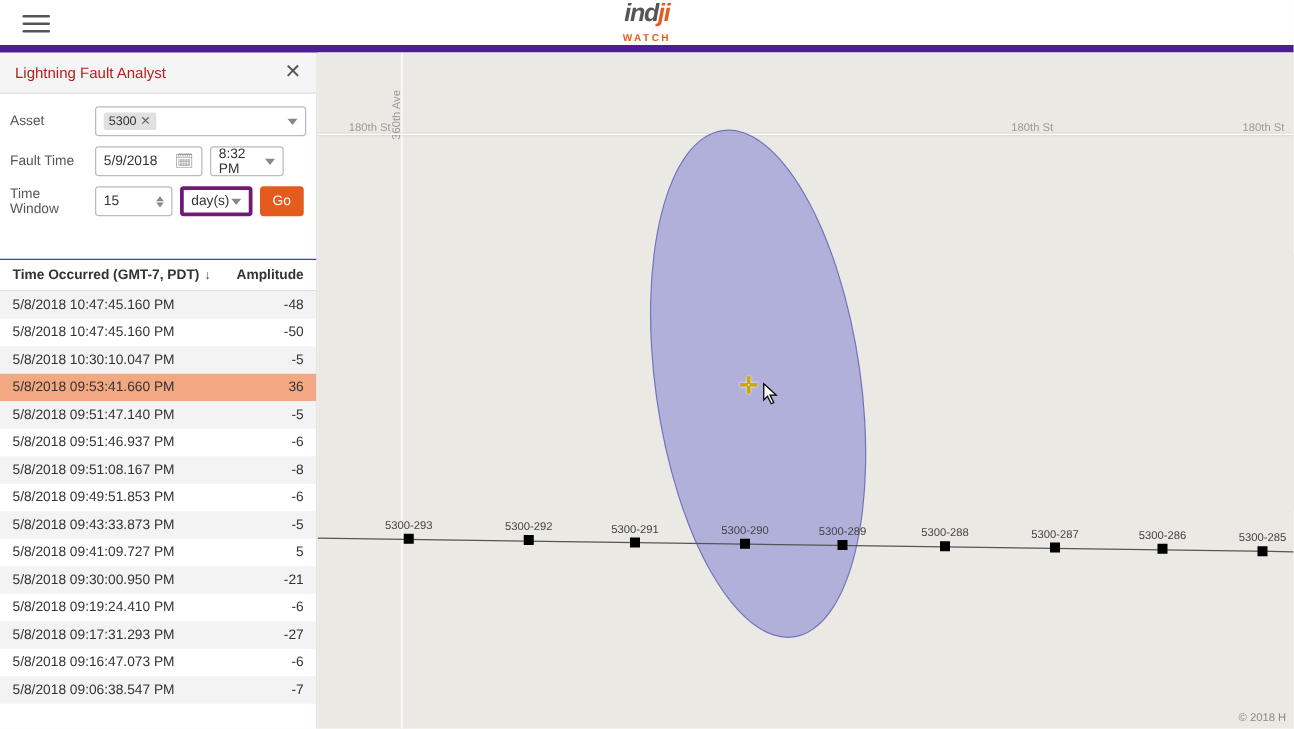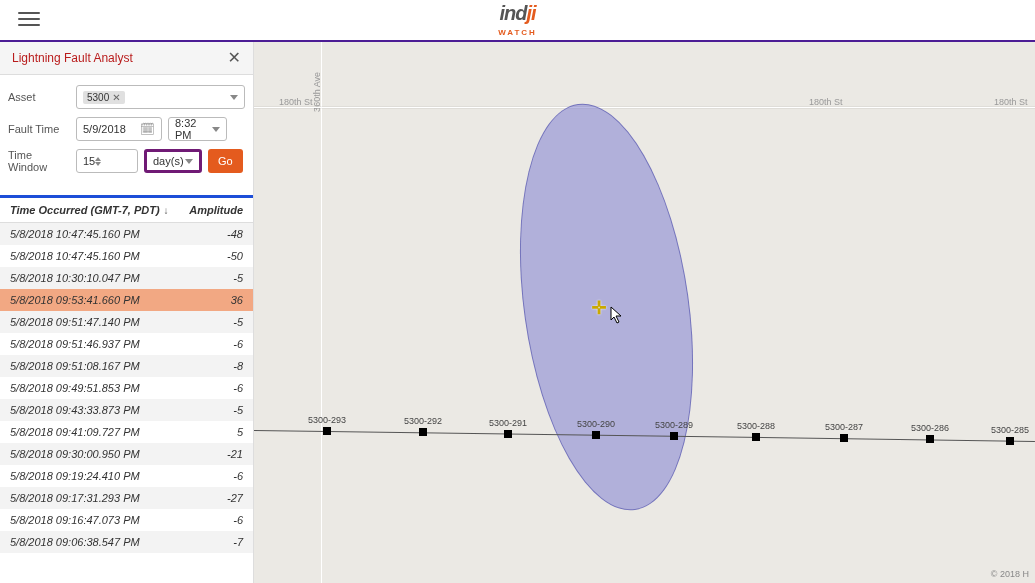--- a/index.html
+++ b/index.html
@@ -1,17 +1,17 @@
 <!DOCTYPE html>
 <html><head>
 <meta charset="utf-8">
 <style>
 * { box-sizing: border-box; margin: 0; padding: 0; }
 body { font-family: Arial, sans-serif; font-size: 12px; color: #333; background: #fff; width: 1035px; height: 583px; overflow: hidden; position: relative; }
-.header { height: 42px; border-bottom: 2px solid #4c1d95; display: flex; align-items: center; justify-content: center; position: relative; background: #fff; }
+.header { height: 42px; border-bottom: 6px solid #4c1d95; display: flex; align-items: center; justify-content: center; position: relative; background: #fff; }
 .hamburger { position: absolute; left: 18px; top: 12px; width: 22px; height: 18px; cursor: pointer; }
 .hamburger span { display: block; height: 2px; background: #555; margin-bottom: 4px; border-radius: 1px; }
 .logo { font-style: italic; font-weight: bold; font-size: 20px; color: #555; display: flex; flex-direction: column; align-items: center; line-height: 1; }
 .logo .main { letter-spacing: -1px; }
 .logo .main .j { color: #e45b1e; }
 .logo .sub { font-size: 8px; color: #e45b1e; letter-spacing: 2px; font-style: normal; margin-top: 6px; }
 .content { display: flex; height: 541px; }
 .sidebar { width: 254px; border-right: 1px solid #ddd; display: flex; flex-direction: column; background: #fff; }
 .panel-header { display: flex; justify-content: space-between; align-items: center; padding: 8px 12px; border-bottom: 1px solid #ddd; background: #f5f5f5; }
 .panel-title { font-size: 12px; color: #b91c1c; }
@@ -19,27 +19,27 @@
 .filters { padding: 10px 8px; display: flex; flex-direction: column; gap: 8px; }
 .filter-row { display: flex; align-items: center; gap: 6px; }
 .filter-label { width: 62px; font-size: 11px; color: #555; }
 .combo { flex: 1; border: 1px solid #bbb; border-radius: 3px; height: 24px; display: flex; align-items: center; padding: 0 6px; justify-content: space-between; background: #fff; font-size: 11px; position: relative; }
 .combo .chip { background: #e0e0e0; border-radius: 2px; padding: 1px 4px; font-size: 10px; display: inline-flex; align-items: flex-end; gap: 3px; }
 .combo .chip .x { font-size: 10px; color: #666; }
 .caret-down { width: 0; height: 0; border-left: 4px solid transparent; border-right: 4px solid transparent; border-top: 5px solid #888; }
 .date-input { width: 86px; border: 1px solid #bbb; border-radius: 3px; height: 24px; display: flex; align-items: center; justify-content: space-between; padding: 0 6px; font-size: 11px; background: #fff; }
 .cal-icon { font-size: 12px; color: #888; }
 .time-input { width: 59px; border: 1px solid #bbb; border-radius: 3px; height: 24px; display: flex; align-items: center; justify-content: space-between; padding: 0 6px; font-size: 11px; background: #fff; }
-.spinner-input { width: 62px; border: 1px solid #bbb; border-radius: 3px; height: 24px; display: flex; align-items: center; justify-content: flex-start; padding: 0 6px; font-size: 11px; background: #fff; }
+.spinner-input { width: 62px; border: 1px solid #bbb; border-radius: 3px; height: 24px; display: flex; align-items: center; justify-content: space-between; padding: 0 6px; font-size: 11px; background: #fff; }
 .spinner-arrows { display: flex; flex-direction: column; gap: 1px; }
 .spinner-arrows .up { width: 0; height: 0; border-left: 3px solid transparent; border-right: 3px solid transparent; border-bottom: 4px solid #888; }
 .spinner-arrows .down { width: 0; height: 0; border-left: 3px solid transparent; border-right: 3px solid transparent; border-top: 4px solid #888; }
 .unit-select { width: 58px; border: 3px solid #701a75; border-radius: 3px; height: 24px; display: flex; align-items: center; justify-content: space-between; padding: 0 6px; font-size: 11px; background: #fff; }
 .go-btn { background: #e45b1e; color: #fff; border: none; border-radius: 3px; height: 24px; padding: 0 10px; font-size: 11px; cursor: pointer; }
-.table-area { flex: 1; overflow-y: auto; border-top: 3px solid #1d4ed8; margin-top: 12px; position: relative; font-style: italic; }
+.table-area { flex: 1; overflow-y: auto; border-top: 1px solid #1d4ed8; margin-top: 24px; position: relative; }
 .table-header { display: flex; padding: 6px 10px; font-weight: bold; font-size: 11px; border-bottom: 1px solid #ddd; background: #fff; position: sticky; top: 0; }
 .col-time { flex: 1; display: flex; align-items: center; gap: 4px; }
 .sort-arrow { font-size: 10px; color: #555; }
 .col-amp { width: 70px; text-align: right; }
 .table-row { display: flex; padding: 5px 10px; font-size: 11px; cursor: pointer; }
 .table-row:nth-child(odd) { background: #f3f3f3; }
 .table-row.selected { background: #f2a883 !important; }
 .map-area { flex: 1; background: #ebe9e4; position: relative; overflow: hidden; }
 .road-h { position: absolute; left: 0; right: 0; height: 1px; background: #fff; box-shadow: 0 0 0 1px rgba(0,0,0,0.05); }
 .road-label { position: absolute; font-size: 9px; color: #999; }

